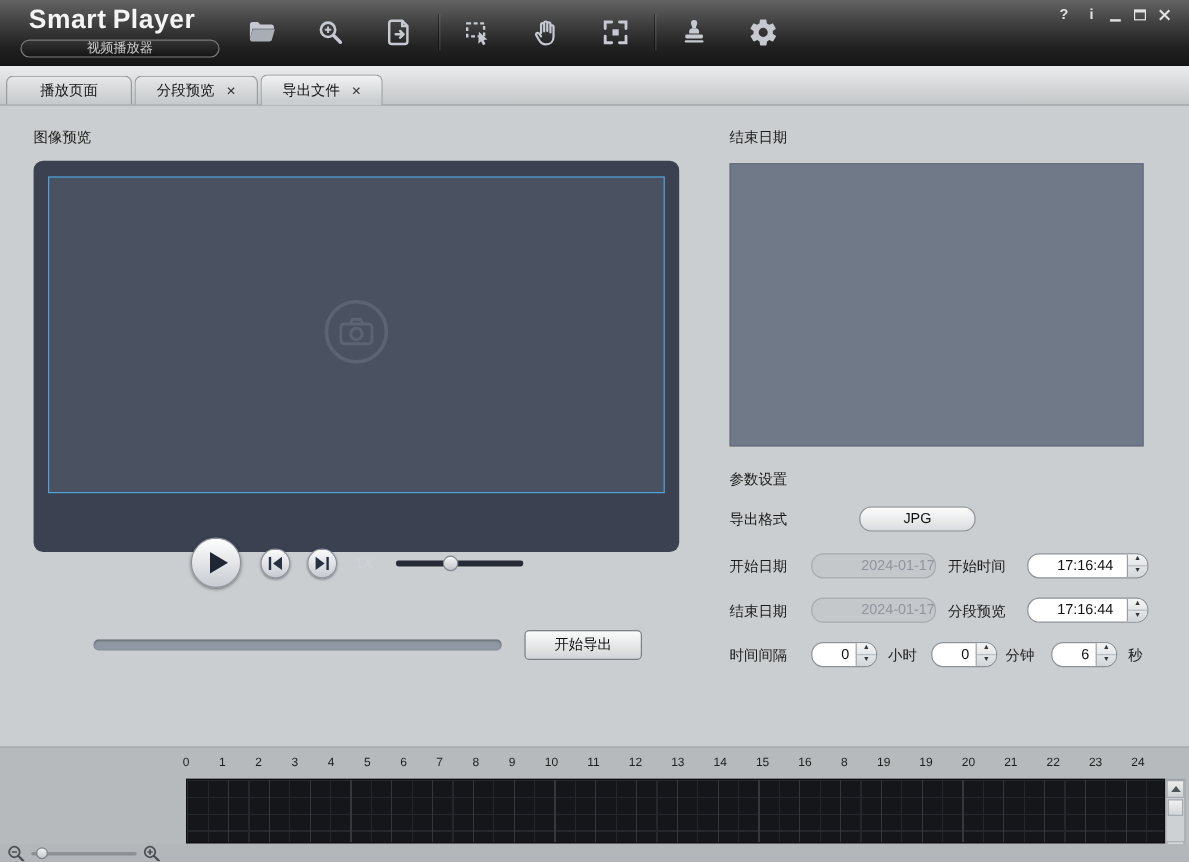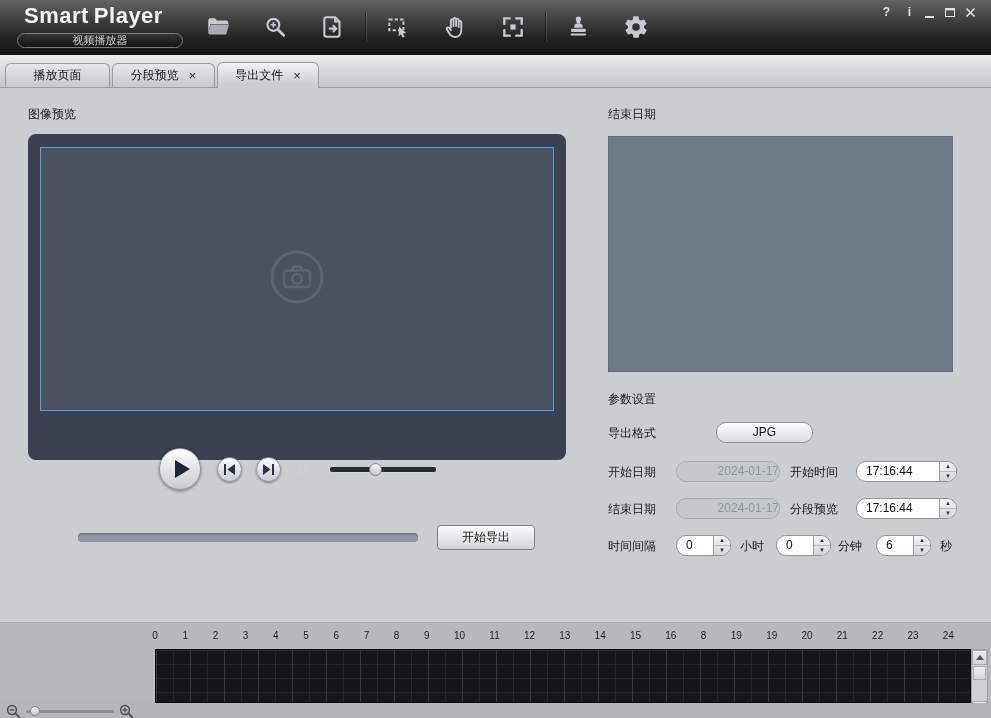--- a/index.html
+++ b/index.html
@@ -72,21 +72,21 @@
   .plabel { position:absolute; font-size:12px; color:#1a1a1a; line-height:22px; white-space:nowrap; }
   .pill { position:absolute; top:0; height:21px; border-radius:10px; font-size:12px; overflow:hidden; }
   .dropdown { width:97px; display:flex; background:linear-gradient(#fcfcfc,#d9dcdf);
     border:1px solid #8d9398; cursor:pointer;flex-direction:column; }
   .dd-value { flex:1; text-align:center; line-height:19px; color:#111; }
   .dd-arrow { width:22px; border-left:1px solid #9aa0a5; text-align:center; line-height:19px;
     font-size:8px; color:#333; background:linear-gradient(#f2f3f4,#cfd3d6); }
   .datefield { width:104px; background:#c5c8cb; border:1px solid #a6abaf; color:#8f969d;
     text-align:right; line-height:19px; }
   .spinfield { display:flex; background:#fff; border:1px solid #8d9398; }
-  .spin-value { flex:1; line-height:19px; padding-left:9px; color:#111; }
+  .spin-value { flex:1; line-height:19px; padding-left:24px; color:#111; }
   .spin-btns { width:17px; border-left:1px solid #9aa0a5; display:flex; flex-direction:column;
     background:linear-gradient(#f4f5f6,#d3d6d9); }
   .spin-up,.spin-down { flex:1; font-size:6px; line-height:9px; text-align:center; color:#333; cursor:pointer; }
   .spin-up { border-bottom:1px solid #b9bec2; }
   .w101 { width:101px; } .w55 { width:55px; }
 
   
   .timeline { position:absolute; left:0; top:622px; width:991px; height:96px;
     background:#b7babc; border-top:1px solid #a3a7aa; }
   .timeline-hours { position:absolute; left:152px; top:7px; width:802px; height:14px;

